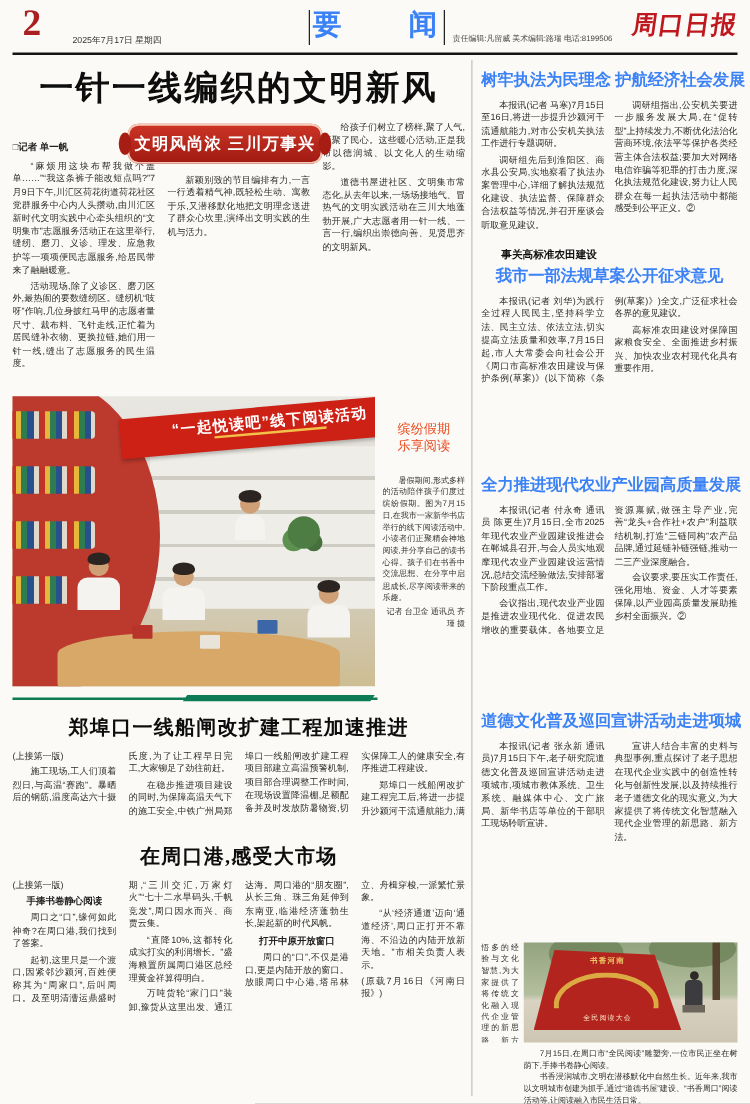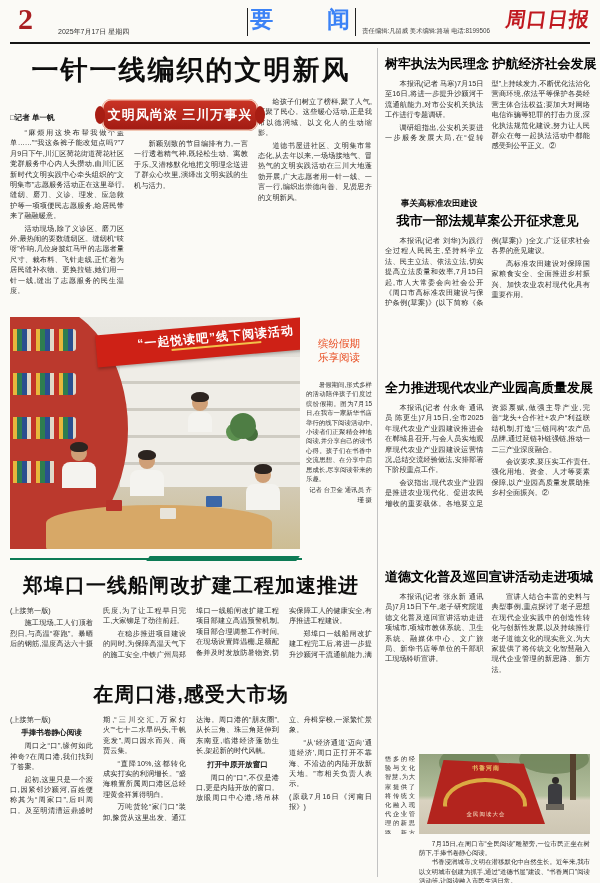--- a/index.html
+++ b/index.html
@@ -59,28 +59,28 @@
   .bk{position:absolute;width:16px;height:11px;border-radius:1px;}
   .plant{position:absolute;right:44px;top:96px;width:26px;height:26px;border-radius:50%;background:#4e7d44;box-shadow:-8px 6px 0 -4px #5d9150,8px 8px 0 -6px #46703d;}
   .pcapt{flex:1;min-width:0;padding-top:20px;}
   .pcapt .t{color:#e8491d;font-weight:400;font-size:10.5px;line-height:13.5px;text-align:center;}
   .pcapt .c{font-size:6.4px;line-height:9.4px;text-align:justify;margin-top:16px;text-indent:2em;color:#333;}
   .pcapt .cr{font-size:6.4px;line-height:9.4px;text-align:right;margin-top:2px;color:#333;}
   .grule{position:relative;height:6px;margin-top:6px;}
   .grule .thin{position:absolute;left:0;right:70px;bottom:1px;height:2px;background:#0d7b55;}
   .grule .thick{position:absolute;left:138px;bottom:0;width:150px;height:5px;background:#0d7b55;
                 transform:skewX(-35deg);}
-  .h-mid{font-size:20px;font-weight:900;text-align:center;letter-spacing:1px;margin:11px 0 7px;
-         font-family:Liberation Sans, sans-serif;color:#0d0d0d;}
+  .h-mid{font-size:16px;font-weight:900;text-align:center;letter-spacing:1px;margin:11px 0 7px;
+         font-family:Liberation Serif, serif;color:#0d0d0d;}
   .fourcol{column-count:4;column-gap:10px;height:64px;overflow:hidden;}
   .fourcol2{column-count:4;column-gap:10px;height:180px;overflow:hidden;}
   
   .rr{position:absolute;left:385px;top:46px;width:205px;}
-  .h-r{font-size:13px;font-weight:900;text-align:center;margin:9px 0 6px;color:#000000;
-       font-family:Liberation Sans, sans-serif;white-space:nowrap;}
+  .h-r{font-size:13px;font-weight:900;text-align:center;margin:9px 0 6px;color:#3b82f6;
+       font-family:Liberation Serif, serif;white-space:nowrap;}
   .kicker{font-size:8.5px;font-weight:700;margin:9px 0 0 16px;color:#111;}
   .h-r2{margin-top:2px;}
   .twocol{column-count:2;column-gap:8px;overflow:hidden;}
   .tc1{height:110px;} .tc2{height:134px;} .tc3{height:156px;} .tc4{height:158px;}
   .photorow2{display:flex;gap:4px;margin-top:4px;}
   .strip{width:30px;height:80px;overflow:hidden;font-size:6.3px;line-height:9.2px;text-align:justify;color:#2c2c2c;}
   .photo2{position:relative;flex:1;height:80px;overflow:hidden;
           background:linear-gradient(180deg,#94a37f,#b3bf9d 52%,#d9d2c0 58%,#cdc6b3);}
   .leaf{position:absolute;border-radius:50%;background:#6d8258;opacity:.8;}
   .monu{position:absolute;left:8px;top:6px;width:118px;height:64px;background:#b3241e;
@@ -200,20 +200,21 @@
       <p class="b">“从‘经济通道’迈向‘通道经济’,周口正打开不靠海、不沿边的内陆开放新天地。”市相关负责人表示。</p>
       <p class="b noind">(原载7月16日《河南日报》)</p>
     </div>
   </div>
 
   <div class="rr">
 
     <div class="h-r">树牢执法为民理念 护航经济社会发展</div>
     <div class="twocol tc1">
       <p class="b">本报讯(记者 马寒)7月15日至16日,将进一步提升沙颍河干流通航能力,对市公安机关执法工作进行专题调研。</p>
+      <p class="b">调研组先后到淮阳区、商水县公安局,实地察看了执法办案管理中心,详细了解执法规范化建设、执法监督、保障群众合法权益等情况,并召开座谈会听取意见建议。</p>
       <p class="b">调研组指出,公安机关要进一步服务发展大局,在“促转型”上持续发力,不断优化法治化营商环境,依法平等保护各类经营主体合法权益;要加大对网络电信诈骗等犯罪的打击力度,深化执法规范化建设,努力让人民群众在每一起执法活动中都能感受到公平正义。②</p>
     </div>
 
     <div class="kicker">事关高标准农田建设</div>
     <div class="h-r h-r2">我市一部法规草案公开征求意见</div>
     <div class="twocol tc2">
       <p class="b">本报讯(记者 刘华)为践行全过程人民民主,坚持科学立法、民主立法、依法立法,切实提高立法质量和效率,7月15日起,市人大常委会向社会公开《周口市高标准农田建设与保护条例(草案)》(以下简称《条例(草案)》)全文,广泛征求社会各界的意见建议。</p>
       <p class="b">高标准农田建设对保障国家粮食安全、全面推进乡村振兴、加快农业农村现代化具有重要作用。</p>
     </div>
 

